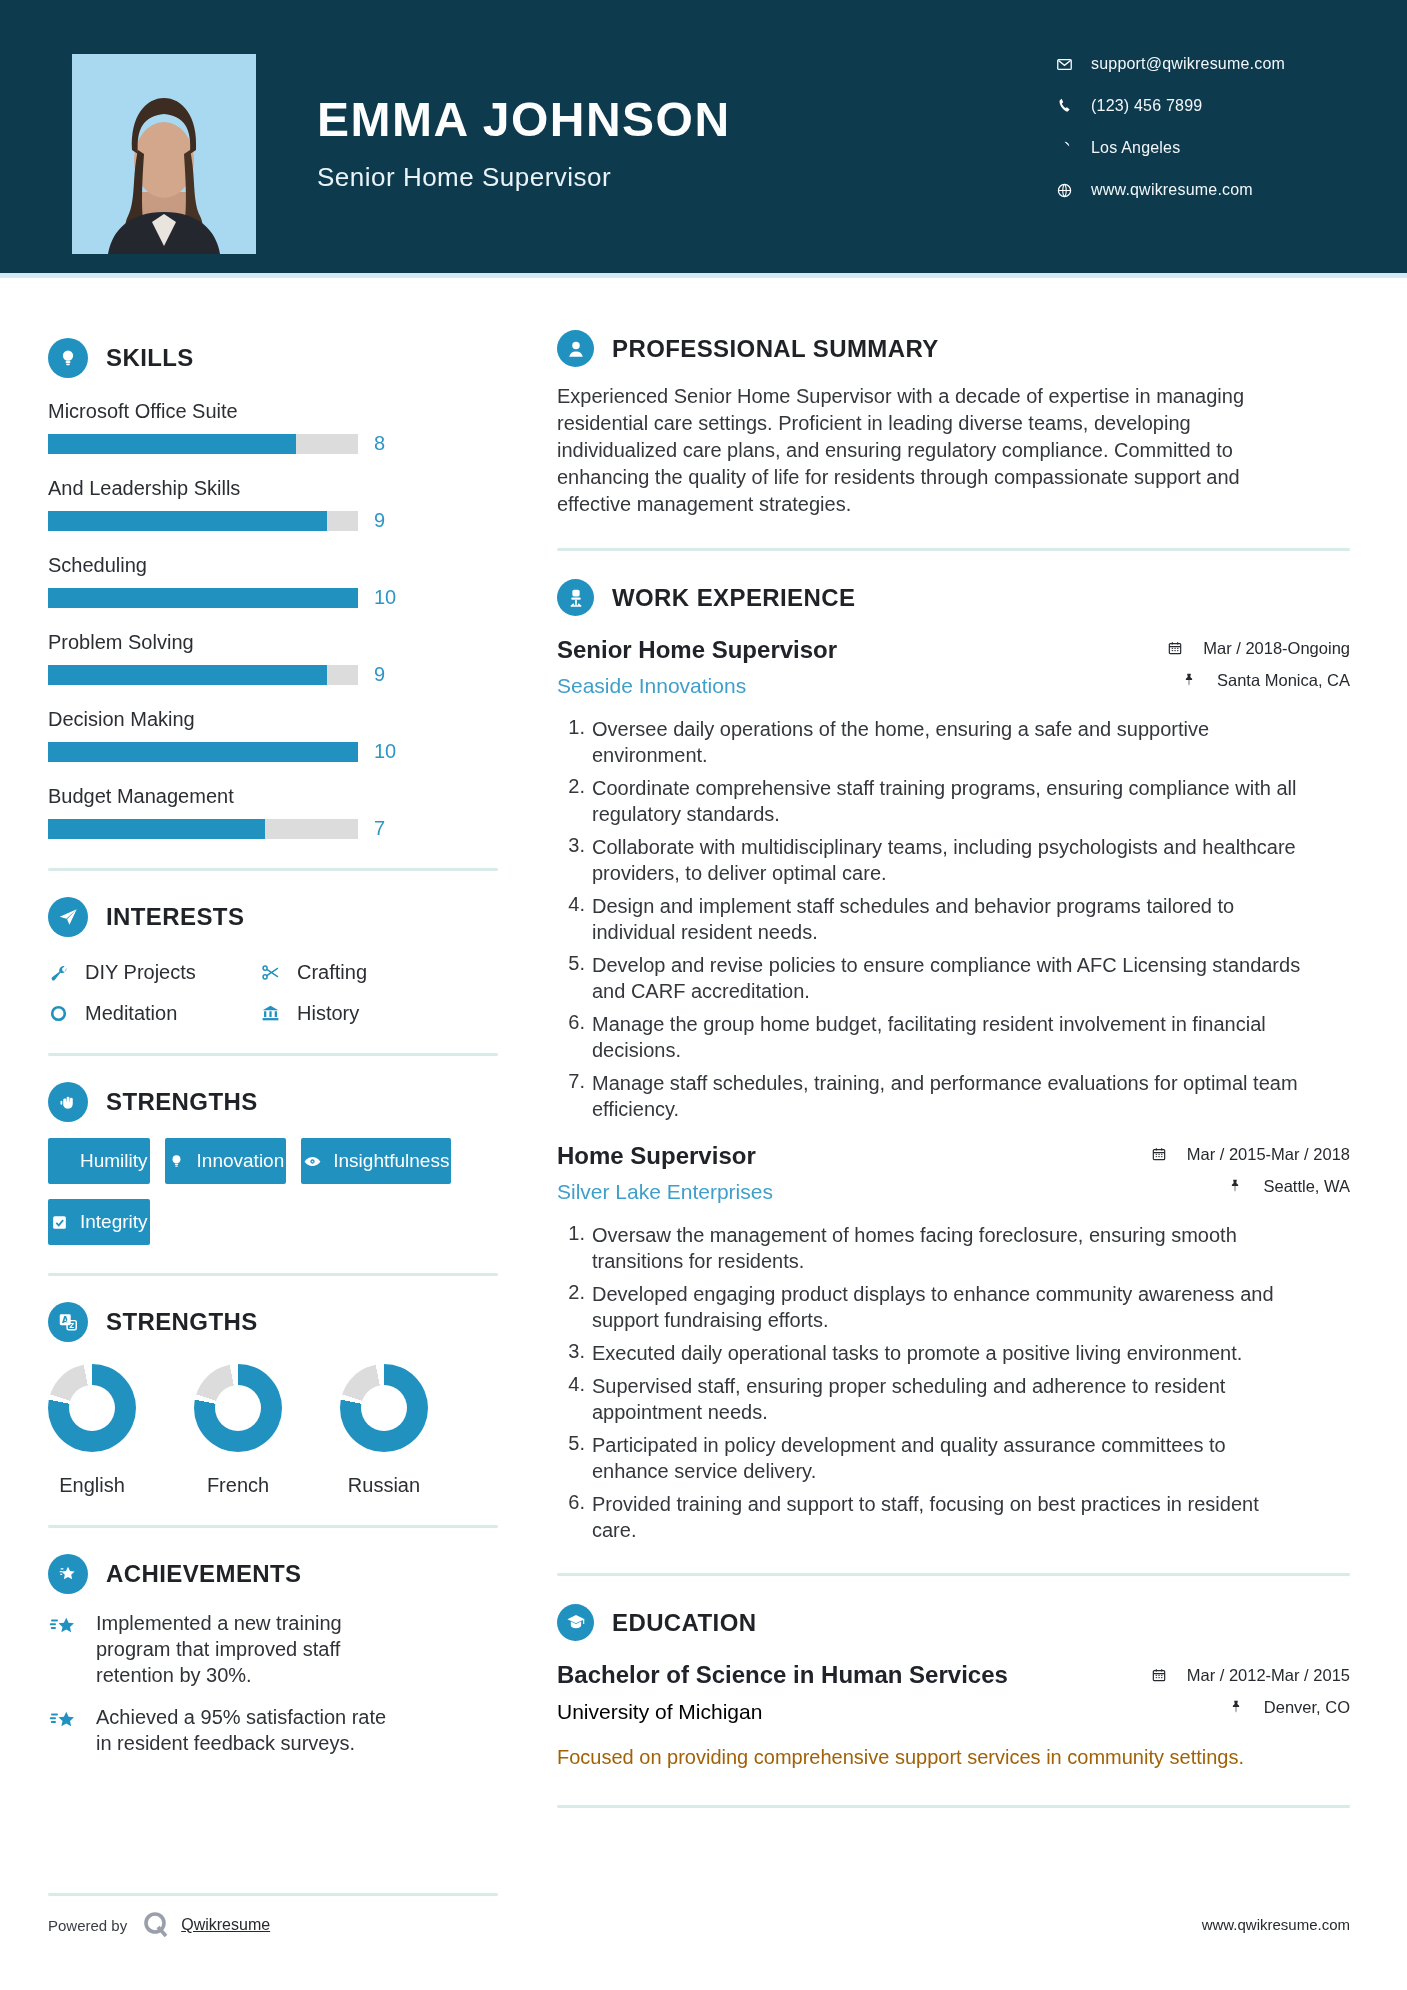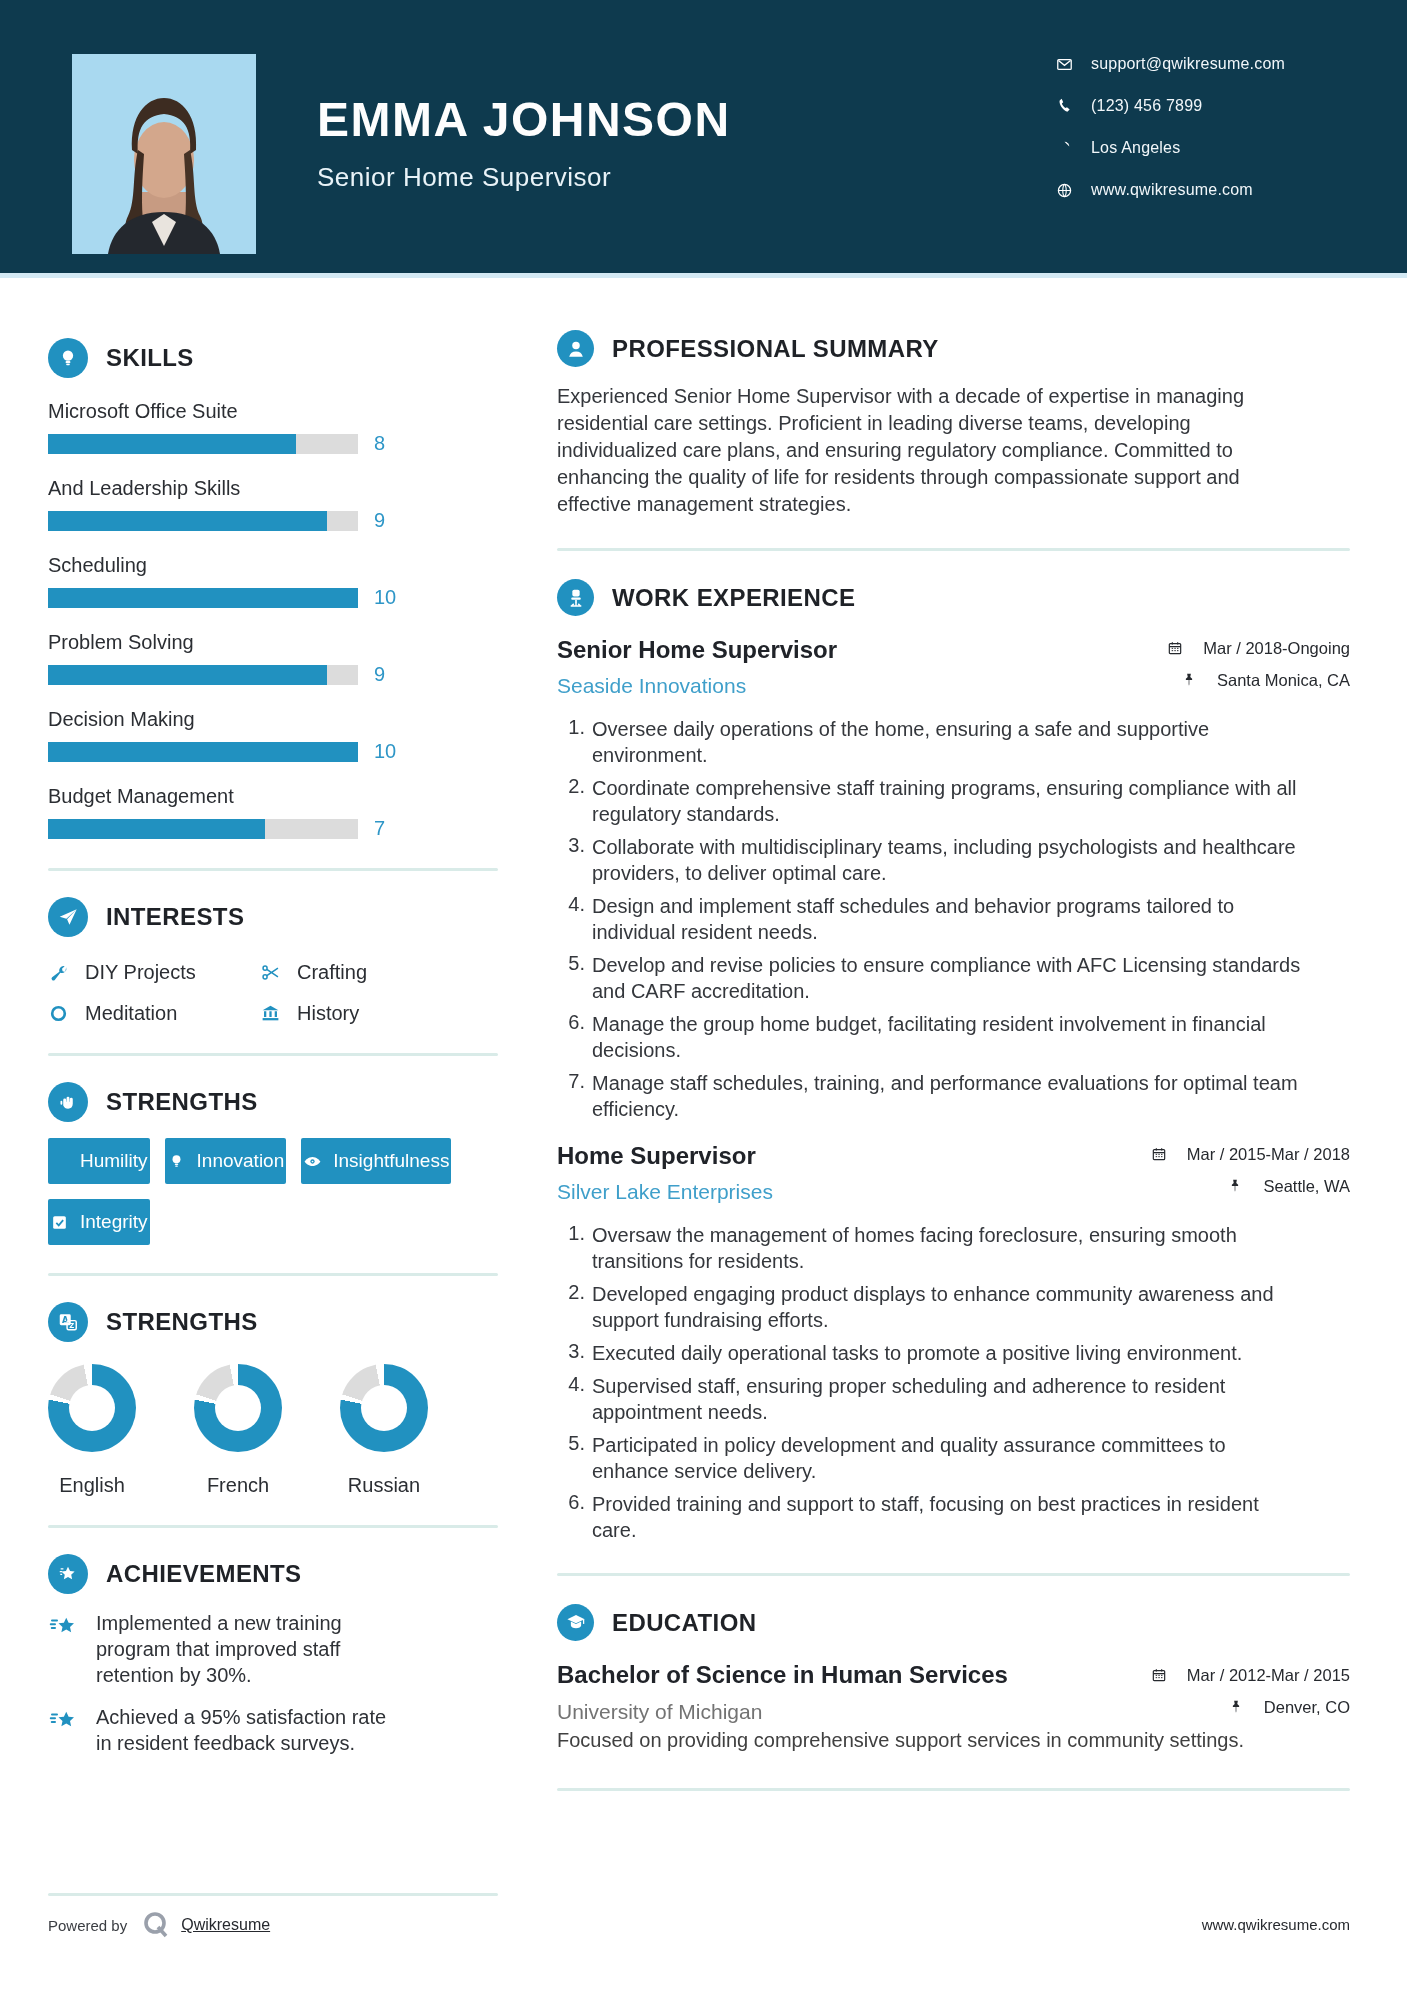--- a/index.html
+++ b/index.html
@@ -77,22 +77,22 @@
   .job-meta{text-align:right;}
   .meta-row{display:flex;align-items:center;justify-content:flex-end;gap:20px;height:24px;margin-bottom:8px;}
   .meta-row .ic{width:16px;height:16px;}
   .meta-row .ic svg{width:16px;height:16px;display:block;}
   .meta-text{font-size:16.5px;color:#26292e;}
   .bullets{margin-top:16px;}
   .bullet{display:flex;margin-bottom:7px;}
   .bullet-num{flex:0 0 28px;font-size:20px;color:#34373c;text-align:right;padding-right:7px;}
   .bullet-text{font-size:20px;line-height:26px;color:#34373c;max-width:712px;}
   .edu-degree{font-size:24px;font-weight:600;color:#202329;margin-top:20px;text-align:center;}
-  .edu-school{font-size:21px;color:#737373;margin-top:11px;}
-  .edu-text{font-size:20px;line-height:27px;color:#404040;max-width:700px;}
+  .edu-school{font-size:21px;color:#000000;margin-top:11px;}
+  .edu-text{font-size:20px;line-height:27px;color:#a16207;margin-top:17px;max-width:700px;}
   
   .footer-left{position:absolute;left:48px;top:1893px;width:450px;}
   .powered{display:flex;align-items:center;margin-top:14px;gap:10px;}
   .powered-label{font-size:15px;color:#3a3d42;}
   .qlogo{width:30px;height:30px;margin-left:4px;}
   .qlogo svg{width:30px;height:30px;display:block;}
   .brand-link{font-size:16px;color:#26292e;text-decoration:underline;}
   .footer-site{position:absolute;right:57px;top:1916px;font-size:15px;color:#26292e;}
   .mt-div{margin-top:28px;}
 </style>

